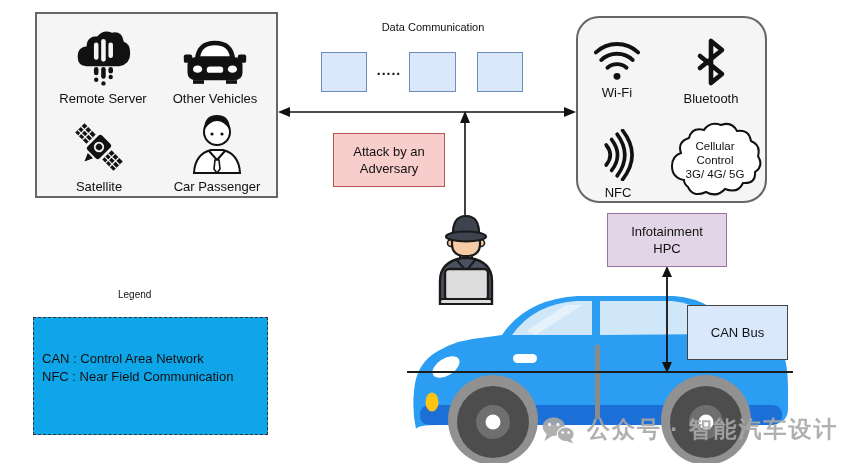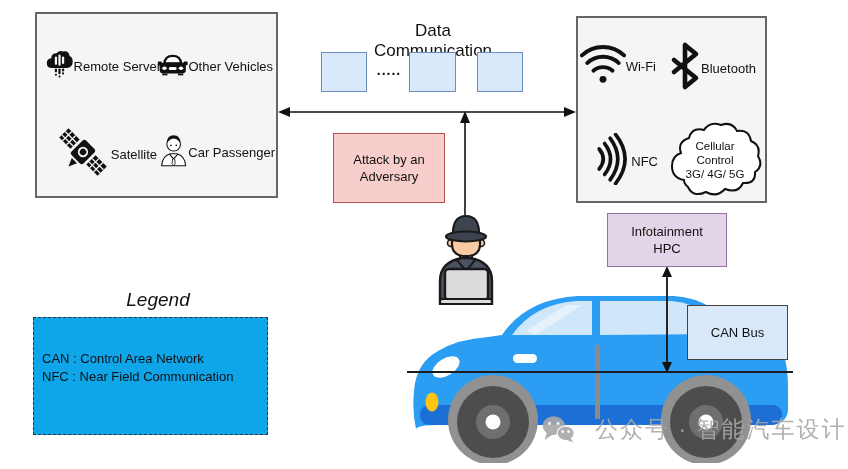--- a/index.html
+++ b/index.html
@@ -1,36 +1,36 @@
 <!DOCTYPE html>
 <html><head>
 <meta charset="utf-8">
 <style>
   html,body{margin:0;padding:0;background:#fff;}
   #stage{position:relative;width:848px;height:469px;background:#ffffff;overflow:hidden;
          font-family:"Liberation Sans",sans-serif;color:#111;}
   .abs{position:absolute;}
   .panel{background:#f5f5f5;border:2px solid #666666;box-sizing:border-box;}
-  .cell{display:flex;flex-direction:row;align-items:center;justify-content:flex-end;text-align:center;}
+  .cell{display:flex;flex-direction:column;align-items:center;justify-content:flex-end;text-align:center;}
   .cell .lbl{font-size:13px;line-height:14px;margin-top:5px;white-space:nowrap;}
   .packet{background:#dae8fc;border:1.5px solid #6c8ebf;box-sizing:border-box;}
   .notebox{box-sizing:border-box;display:flex;flex-direction:column;align-items:center;justify-content:center;
            font-size:13px;line-height:17px;text-align:center;}
   .attack{background:#f8cecc;border:1.5px solid #b85450;}
   .info{background:#e1d5e7;border:1.5px solid #9673a6;}
   .canbus{background:#dae8fc;border:1.5px solid #444444;z-index:6;}
-  .title-sm{font-size:17px;text-align:center;}
+  .title-sm{font-size:11px;text-align:center;}
   .dots{font-size:14px;font-weight:bold;letter-spacing:1px;text-align:center;}
-  .legend-title{font-size:19px;font-style:italic;text-align:center;}
+  .legend-title{font-size:10px;text-align:left;}
   .legend-box{border:1.5px dashed #333;background:#0ea5e9;box-sizing:border-box;}
   .legend-entries{position:absolute;left:8px;top:32px;font-size:13px;line-height:18px;white-space:nowrap;}
   .cloud-text{position:absolute;left:0;top:0;width:100%;height:100%;display:flex;flex-direction:column;
               align-items:center;justify-content:center;font-size:11.5px;line-height:14px;text-align:center;}
-  .watermark{display:flex;align-items:flex-start;gap:20px;color:#a8a8a8;font-size:23px;letter-spacing:2px;
-             z-index:8;opacity:.9;white-space:nowrap;}
+  .watermark{display:flex;align-items:center;gap:12px;color:#a8a8a8;font-size:23px;letter-spacing:2px;
+             z-index:8;opacity:.9;white-space:nowrap;font-weight:bold;}
   .canline{background:#1c1c1c;z-index:3;}
   svg{display:block;}
 </style>
 </head>
 <body>
 
 <div id="stage">
 
   <div class="panel abs" style="left:35px;top:12px;width:243px;height:186px;">
     <div class="cell abs" style="left:8px;top:8px;width:116px;height:84px;">
@@ -96,21 +96,21 @@
   <div class="dots abs" style="left:371px;top:62px;width:36px;">.....</div>
   <div class="packet abs" style="left:409px;top:52px;width:47px;height:40px;"></div>
   <div class="packet abs" style="left:477px;top:52px;width:46px;height:40px;"></div>
 
   <svg class="abs" style="left:277px;top:103px;" width="300" height="18">
     <line x1="12" y1="9" x2="288" y2="9" stroke="#111" stroke-width="1.6"></line>
     <polygon points="1,9 13,4 13,14" fill="#111"></polygon>
     <polygon points="299,9 287,4 287,14" fill="#111"></polygon>
   </svg>
 
-  <div class="notebox attack abs" style="left:333px;top:133px;width:112px;height:70px;">
+  <div class="notebox attack abs" style="left:333px;top:133px;width:112px;height:54px;">
     <div>Attack by an</div>
     <div>Adversary</div>
   </div>
 
   <svg class="abs" style="left:456px;top:111px;" width="18" height="104">
     <line x1="9" y1="10" x2="9" y2="104" stroke="#111" stroke-width="1.6"></line>
     <polygon points="9,0 4,12 14,12" fill="#111"></polygon>
   </svg>
 
   <svg class="abs" style="left:432px;top:211px;" width="68" height="94" viewBox="0 0 68 94">
@@ -119,21 +119,21 @@
     <rect x="28" y="36" width="12" height="11" fill="#f5c29c" stroke="#1a1a1a" stroke-width="2"></rect>
     <circle cx="19" cy="32" r="3.5" fill="#f8cba4" stroke="#1a1a1a" stroke-width="1.6"></circle>
     <circle cx="49" cy="32" r="3.5" fill="#f8cba4" stroke="#1a1a1a" stroke-width="1.6"></circle>
     <rect x="20" y="20" width="28" height="25" rx="11" fill="#f8cba4" stroke="#1a1a1a" stroke-width="2.2"></rect>
     <path d="M21,25 Q20,5 34,5 Q48,5 47,25 Z" fill="#3e4350" stroke="#1a1a1a" stroke-width="2.2"></path>
     <ellipse cx="34" cy="25.5" rx="20" ry="5" fill="#3e4350" stroke="#1a1a1a" stroke-width="2.2"></ellipse>
     <rect x="13" y="58" width="43" height="31" rx="4" fill="#dcdcdc" stroke="#1a1a1a" stroke-width="2.4"></rect>
     <rect x="8" y="88" width="52" height="5" rx="2.5" fill="#dcdcdc" stroke="#1a1a1a" stroke-width="1.8"></rect>
   </svg>
 
-  <div class="panel abs" style="left:576px;top:16px;width:191px;height:187px;">
+  <div class="panel abs" style="left:576px;top:16px;width:191px;height:187px;border-radius:23px;">
     <div class="cell abs" style="left:0px;top:10px;width:78px;height:72px;">
       <svg width="46" height="40" viewBox="0 0 48 40">
         <path d="M14,27 A15,15 0 0 1 34,27" fill="none" stroke="#111" stroke-width="4" stroke-linecap="round"></path>
         <path d="M7.5,19 A24,24 0 0 1 40.5,19" fill="none" stroke="#111" stroke-width="4" stroke-linecap="round"></path>
         <path d="M2,11 A32,32 0 0 1 46,11" fill="none" stroke="#111" stroke-width="4" stroke-linecap="round"></path>
         <circle cx="24" cy="36" r="3.6" fill="#111"></circle>
       </svg>
       <div class="lbl">Wi-Fi</div>
     </div>
     <div class="cell abs" style="left:88px;top:8px;width:90px;height:80px;">

